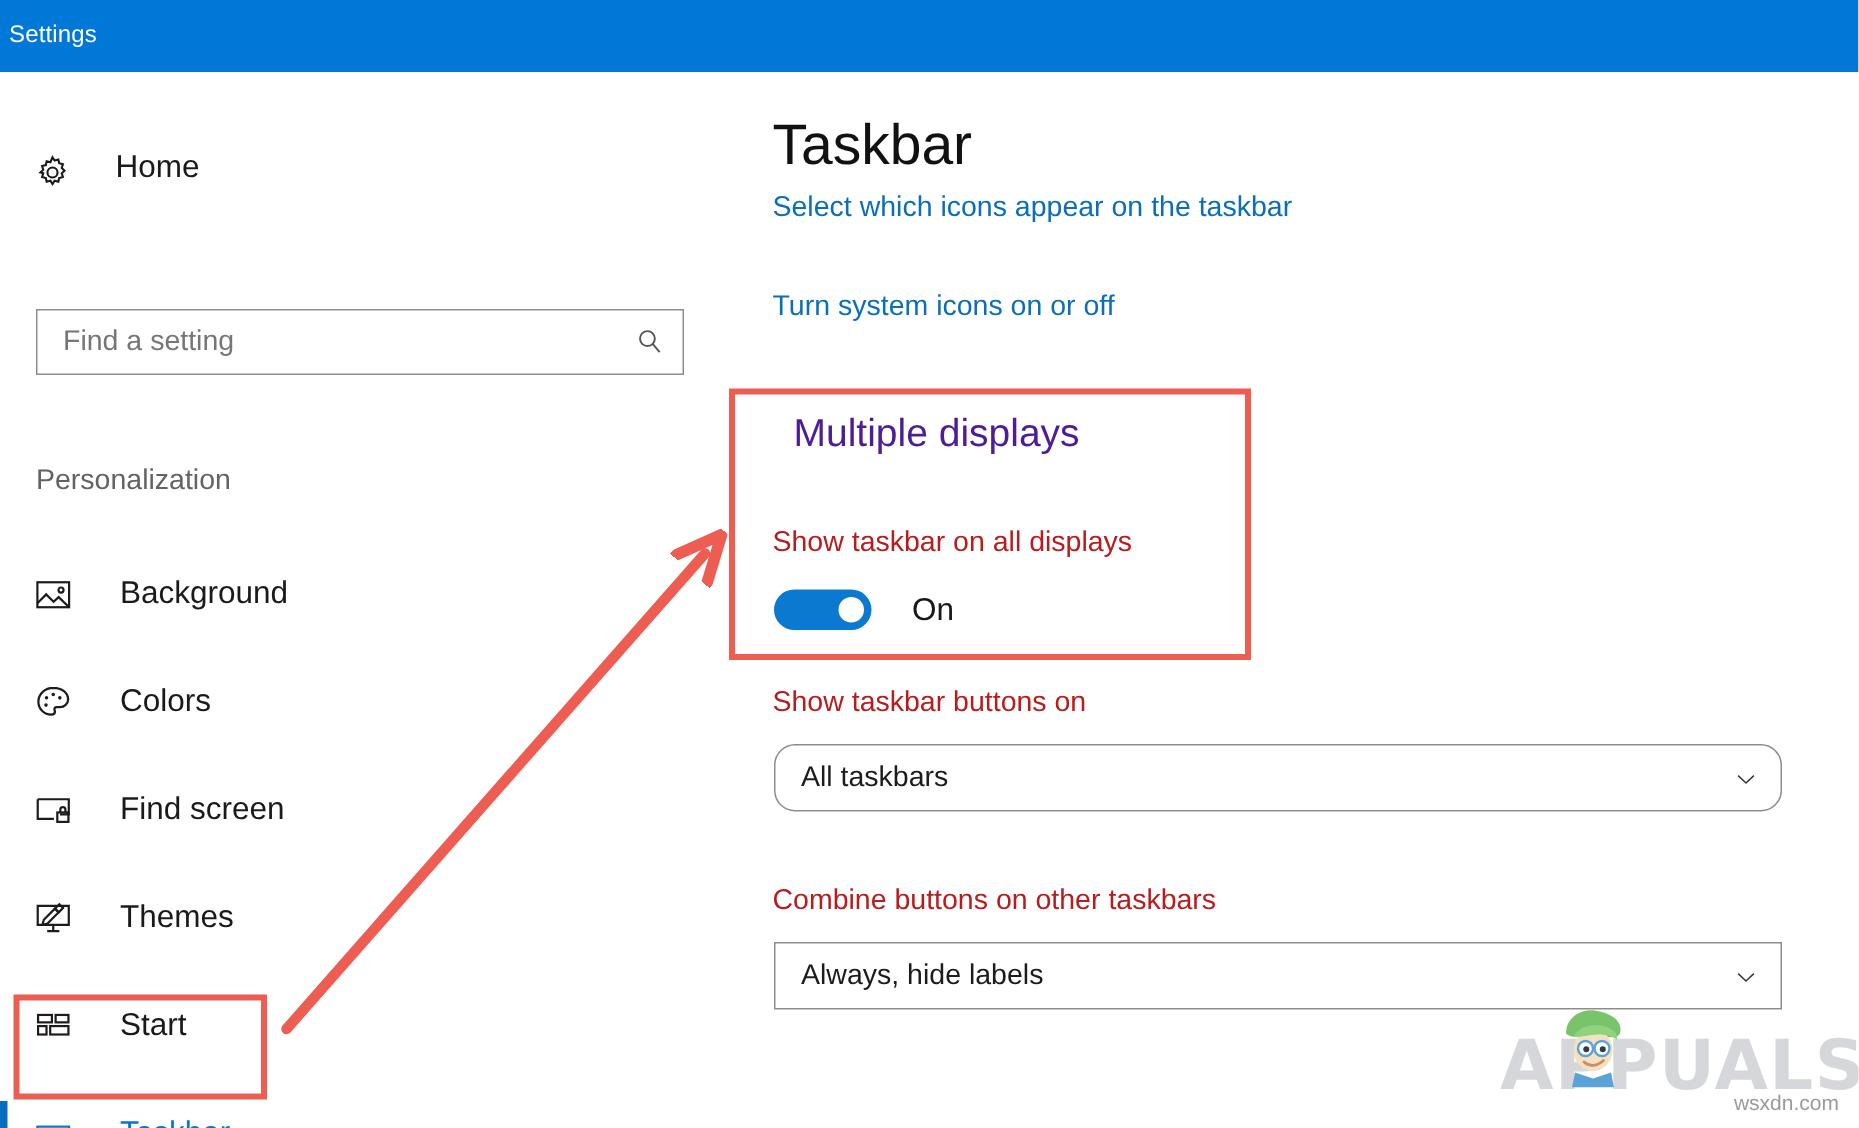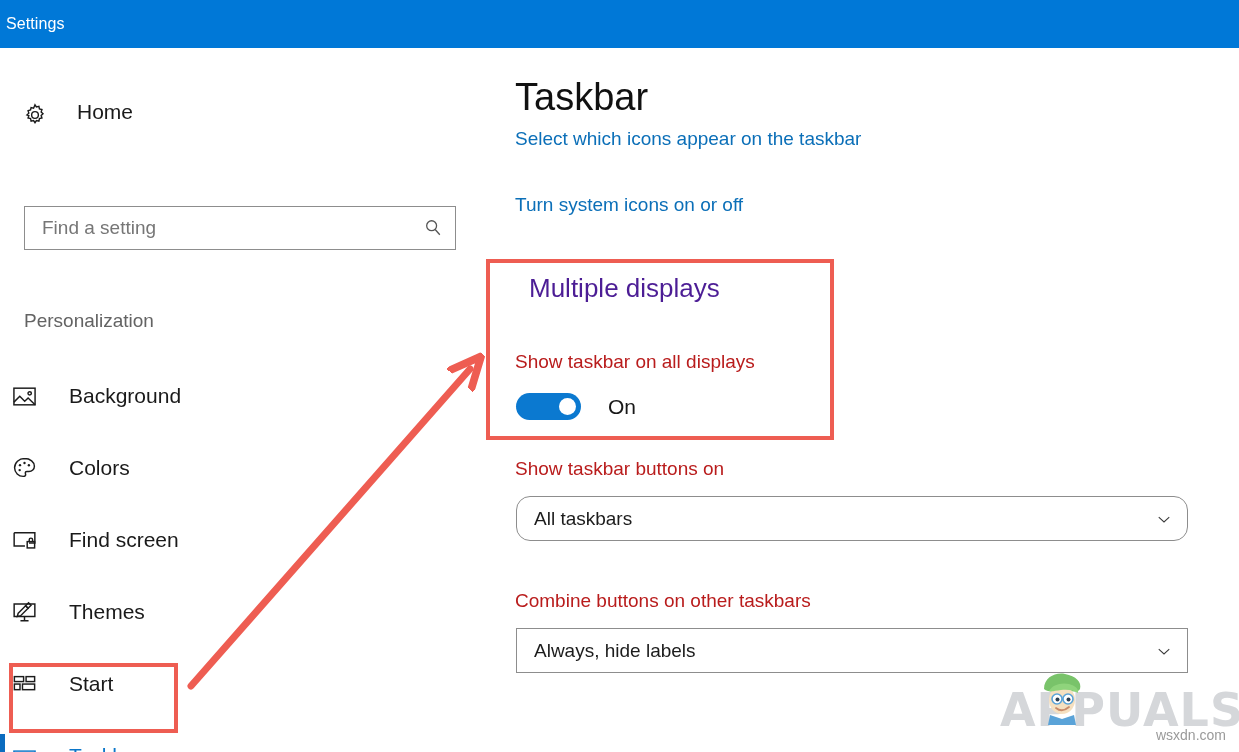--- a/index.html
+++ b/index.html
@@ -107,21 +107,21 @@
   .nav-list {
     position: absolute;
     left: 0; top: 312px;
     width: 460px;
   }
   .nav-item {
     position: relative;
     height: 72px;
     display: flex;
     align-items: center;
-    padding-left: 11px;
+    padding-left: 22px;
   }
   .nav-icon {
     width: 34px; height: 30px;
     display: flex; align-items: center; justify-content: flex-start;
     color: #1c1c1c;
     flex: 0 0 auto;
   }
   .nav-label {
     margin-left: 24px;
     font-size: 21px;

